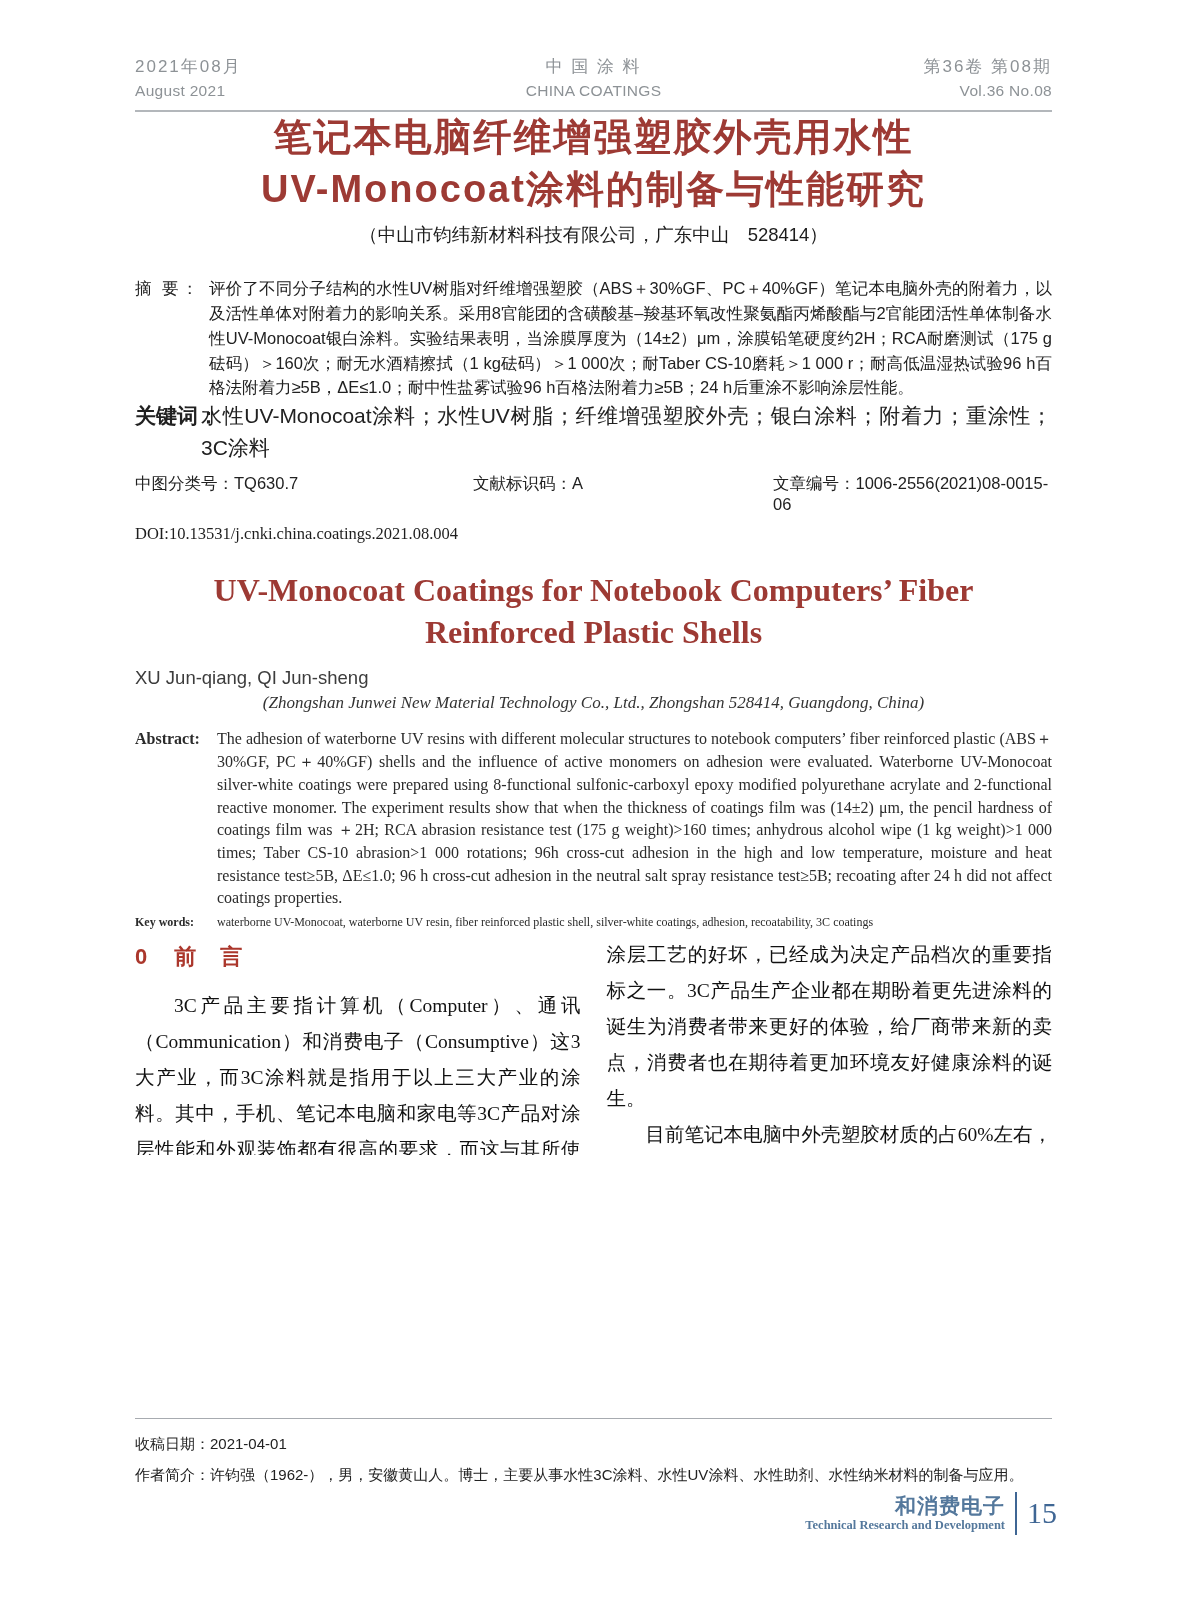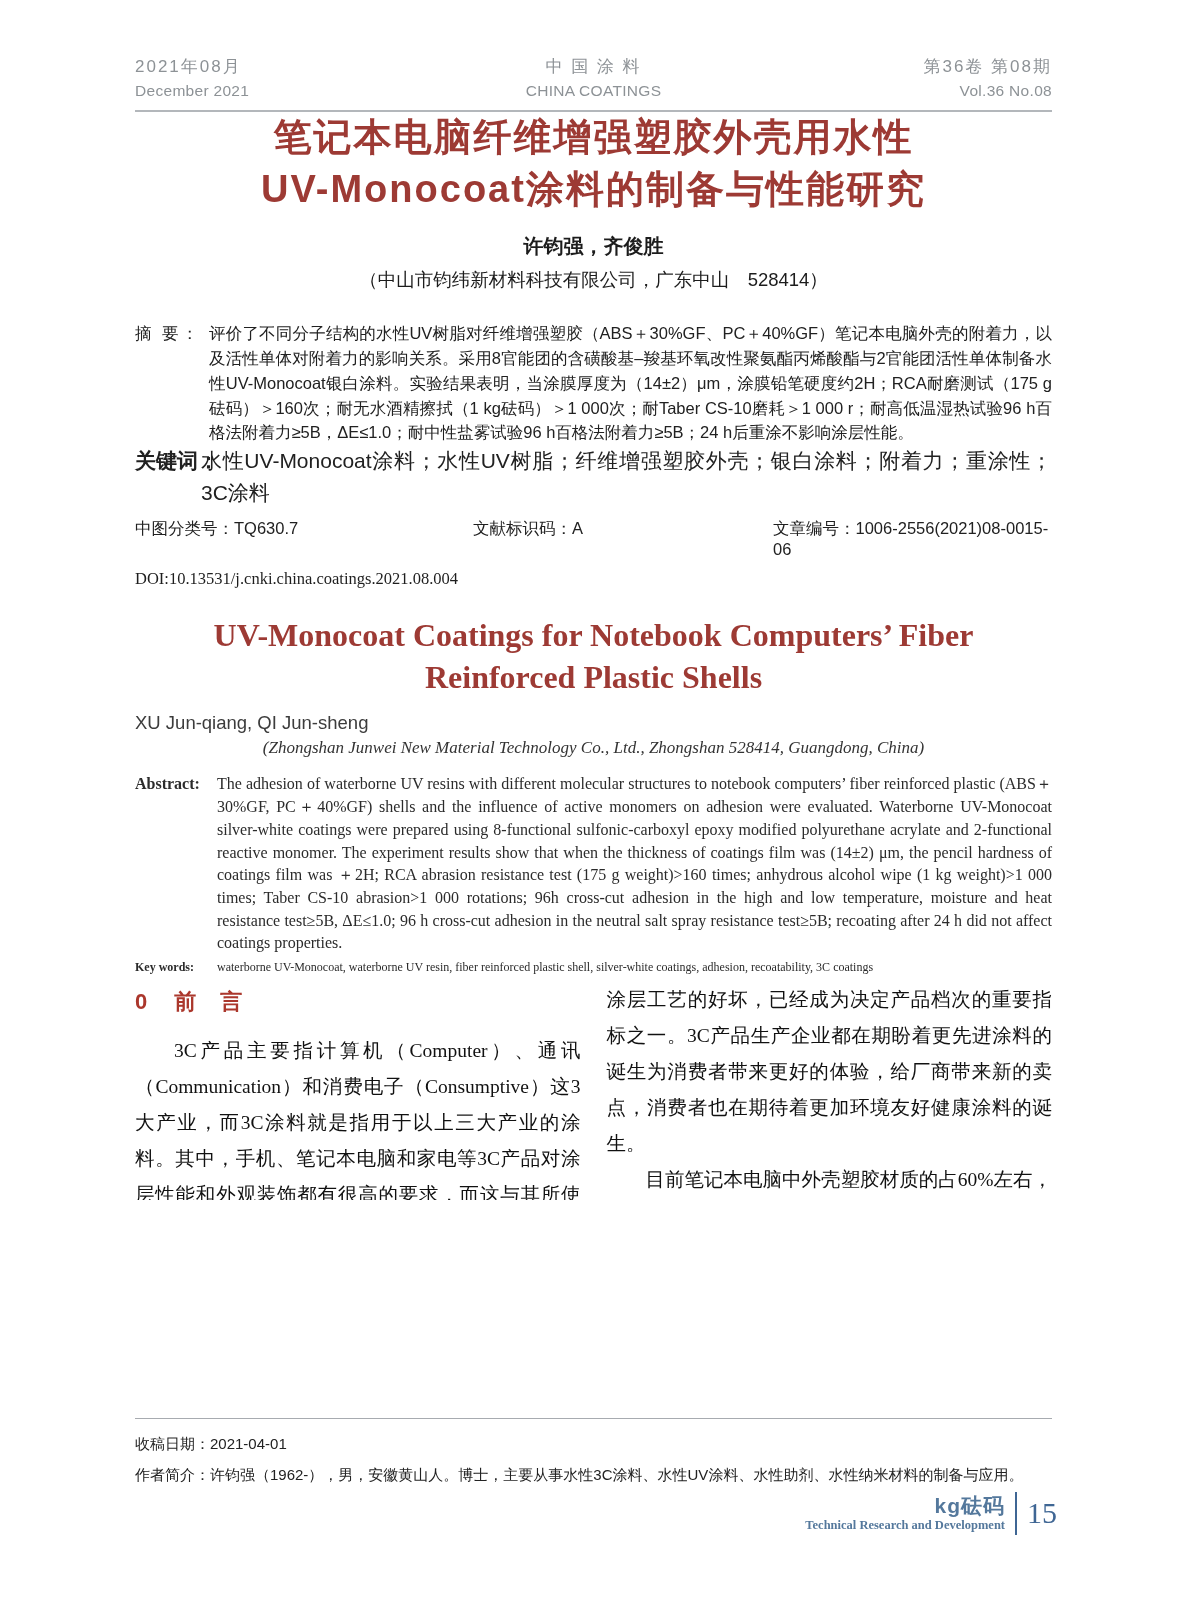--- a/index.html
+++ b/index.html
@@ -77,37 +77,36 @@
             padding-left:10px; }
 </style>
 </head>
 <body>
 
 <div class="page">
 
   <div class="journal-header">
     <div class="hcol left">
       <div class="zh">2021年08月</div>
-      <div class="en">December 2021</div>
+      <div class="en">August 2021</div>
     </div>
     <div class="hcol center">
       <div class="zh">中 国 涂 料</div>
       <div class="en">CHINA COATINGS</div>
     </div>
     <div class="hcol right">
       <div class="zh">第36卷 第08期</div>
       <div class="en">Vol.36 No.08</div>
     </div>
   </div>
 
   <h1 class="title-zh">
     <div>笔记本电脑纤维增强塑胶外壳用水性</div>
     <div>UV-Monocoat涂料的制备与性能研究</div>
   </h1>
-  <div class="authors-zh">许钧强，齐俊胜</div>
   <div class="affil-zh">（中山市钧纬新材料科技有限公司，广东中山　528414）</div>
 
   <div class="hang abs-zh">
     <span class="lbl">摘 要：</span>
     <span>评价了不同分子结构的水性UV树脂对纤维增强塑胶（ABS＋30%GF、PC＋40%GF）笔记本电脑外壳的附着力，以及活性单体对附着力的影响关系。采用8官能团的含磺酸基–羧基环氧改性聚氨酯丙烯酸酯与2官能团活性单体制备水性UV-Monocoat银白涂料。实验结果表明，当涂膜厚度为（14±2）μm，涂膜铅笔硬度约2H；RCA耐磨测试（175 g砝码）＞160次；耐无水酒精擦拭（1 kg砝码）＞1 000次；耐Taber CS-10磨耗＞1 000 r；耐高低温湿热试验96 h百格法附着力≥5B，ΔE≤1.0；耐中性盐雾试验96 h百格法附着力≥5B；24 h后重涂不影响涂层性能。</span>
   </div>
   <div class="hang kw-zh">
     <span class="lbl">关键词：</span>
     <span>水性UV-Monocoat涂料；水性UV树脂；纤维增强塑胶外壳；银白涂料；附着力；重涂性；3C涂料</span>
   </div>
@@ -147,19 +146,19 @@
     </div>
   </div>
 
   <div class="footnote">
     <div class="fn-line">收稿日期：2021-04-01</div>
     <div class="fn-line">作者简介：许钧强（1962-），男，安徽黄山人。博士，主要从事水性3C涂料、水性UV涂料、水性助剂、水性纳米材料的制备与应用。</div>
   </div>
 
   <div class="page-footer">
     <div class="pf-text">
-      <div class="zh">kg砝码</div>
+      <div class="zh">和消费电子</div>
       <div class="en">Technical Research and Development</div>
     </div>
     <div class="pf-num">15</div>
   </div>
 
 </div>
 
 </body></html>

